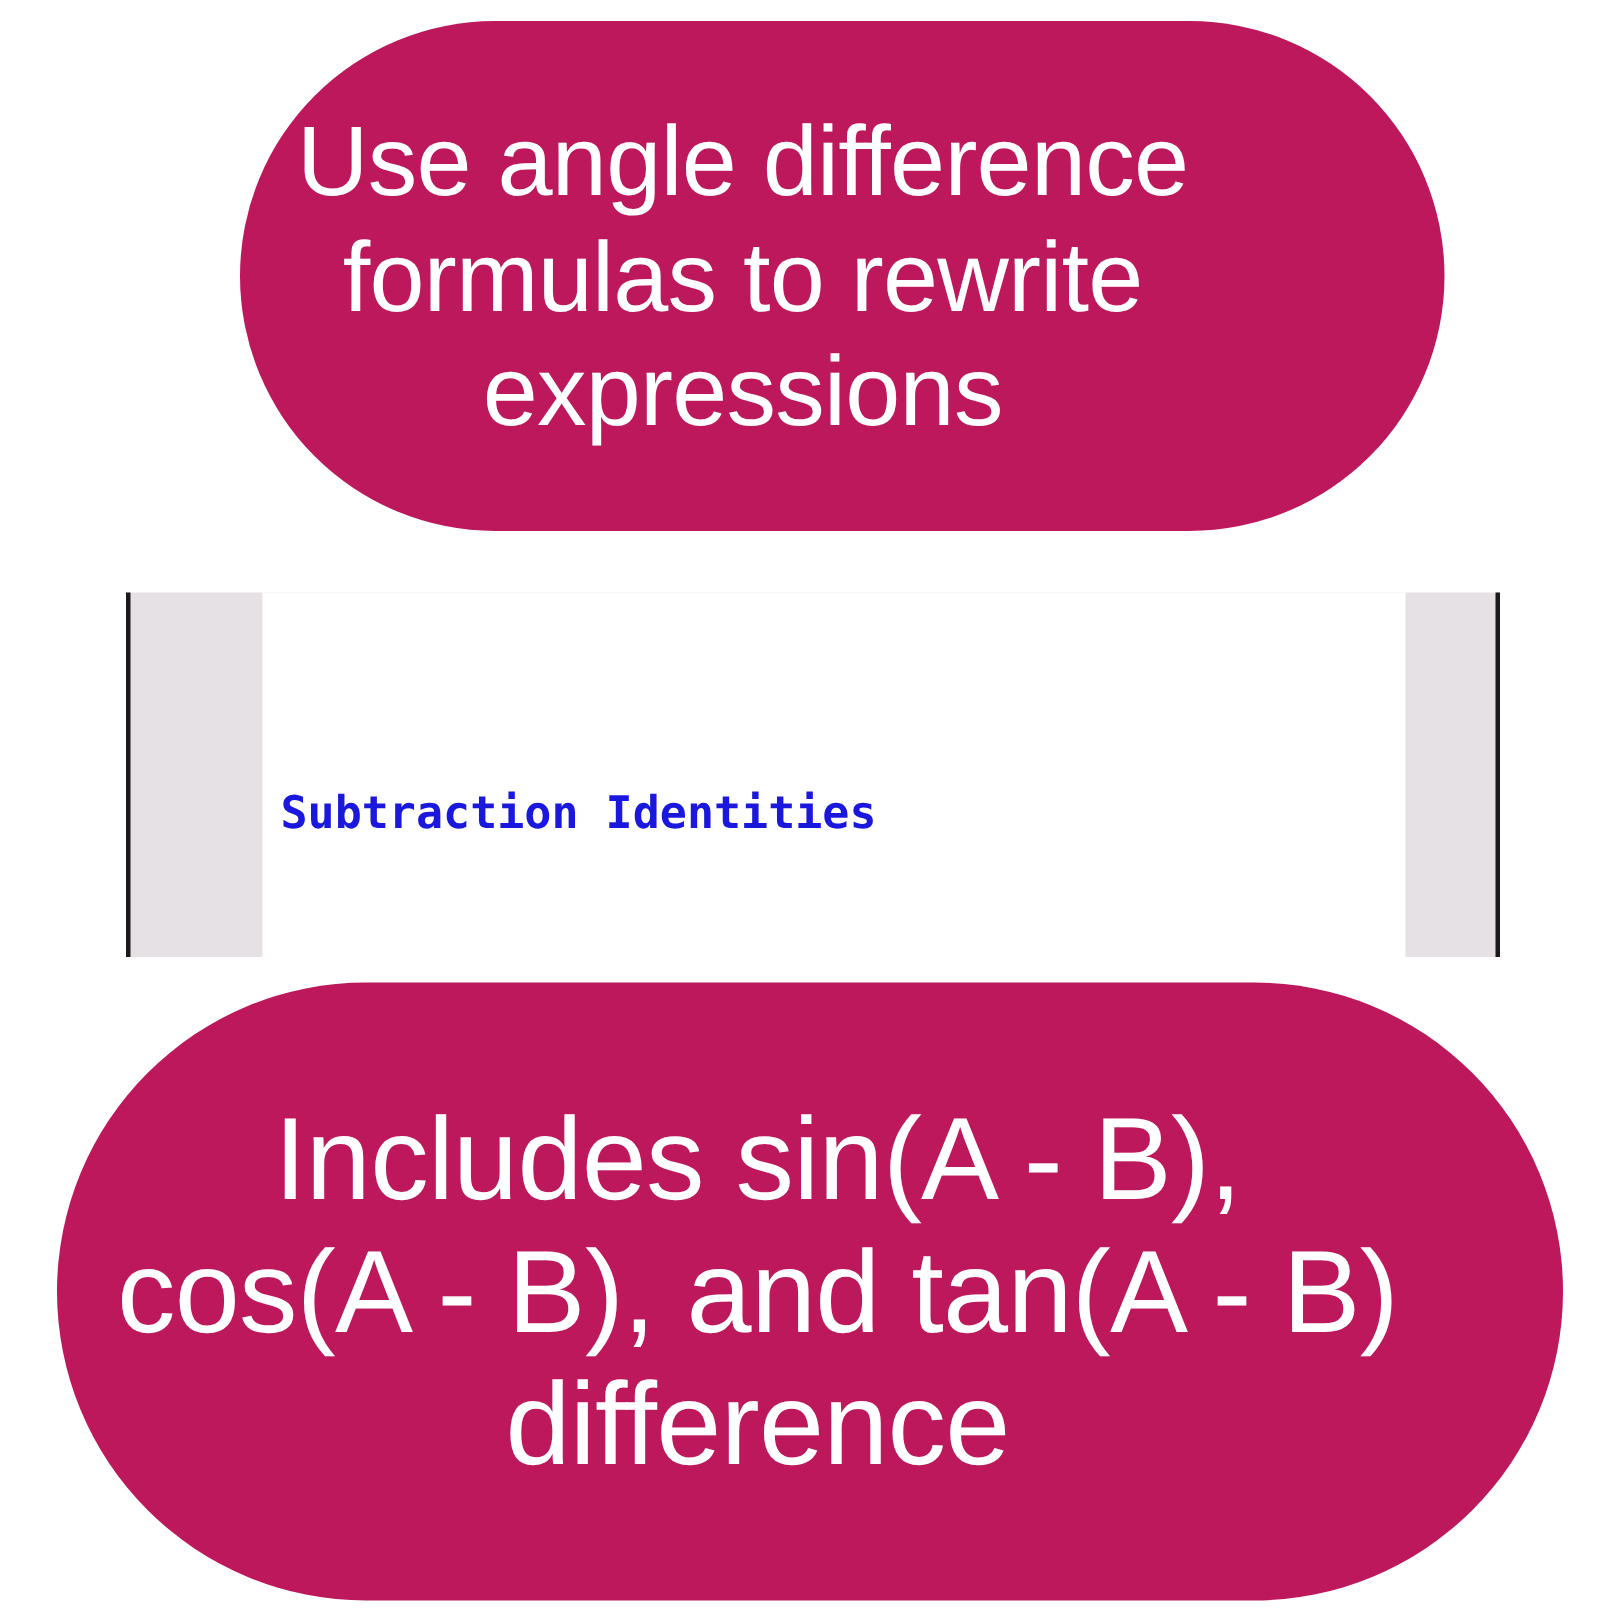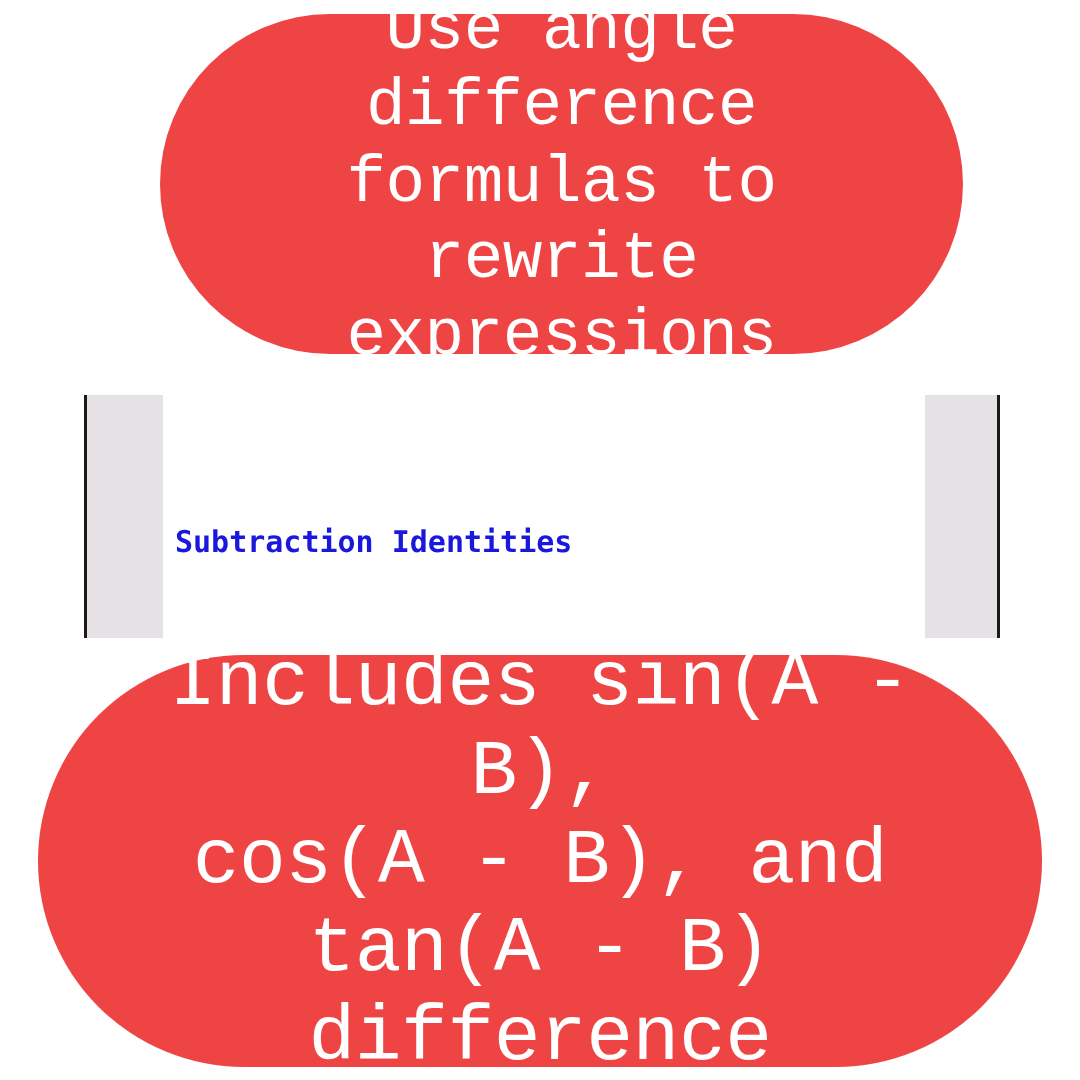--- a/index.html
+++ b/index.html
@@ -12,28 +12,26 @@
     height: 1080px;
     position: relative;
     overflow: hidden;
     font-family: "Liberation Sans", sans-serif;
     -webkit-font-smoothing: antialiased;
   }
 
   
   .bubble {
     position: absolute;
-    background: #ef4444;
+    background: #be185d;
     display: flex;
     align-items: center;
-    justify-content: center;
     text-align: center;
     color: #ffffff;
     box-sizing: border-box;
-    font-family: Liberation Mono, monospace;
   }
 
   #bubble-top {
     left: 160px;
     top: 14px;
     width: 803px;
     height: 340px;
     border-radius: 170px / 170px;
     padding: 0 38px;
   }
@@ -71,21 +69,21 @@
     width: 916px;
     height: 243px;
     background: #E6E1E4;
     box-sizing: border-box;
     border-left: 3px solid #1a1a1a;
     border-right: 3px solid #1a1a1a;
   }
 
   #formula-sheet {
     position: absolute;
-    left: 76px;
+    left: 88px;
     top: 0px;
     width: 762px;
     height: 243px;
     background: #ffffff;
   }
 
   #formula-lines {
     position: absolute;
     left: 12px;
     top: 8px;

